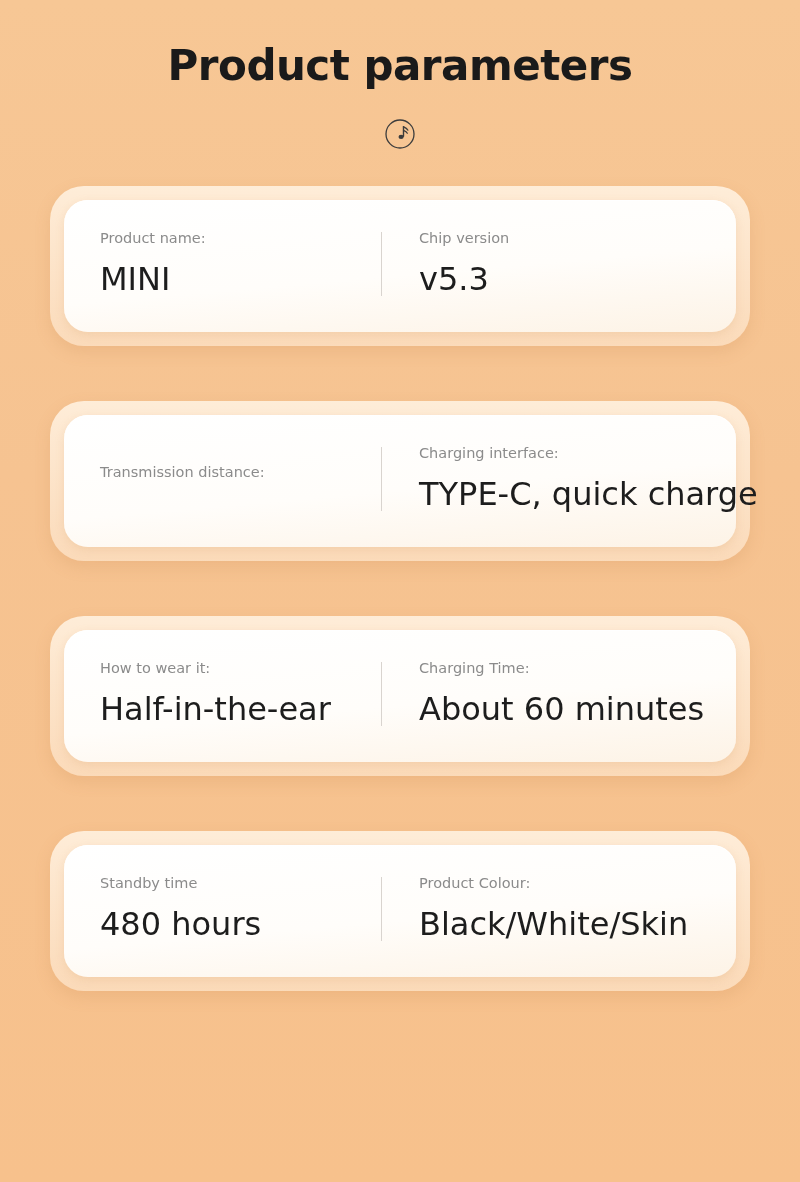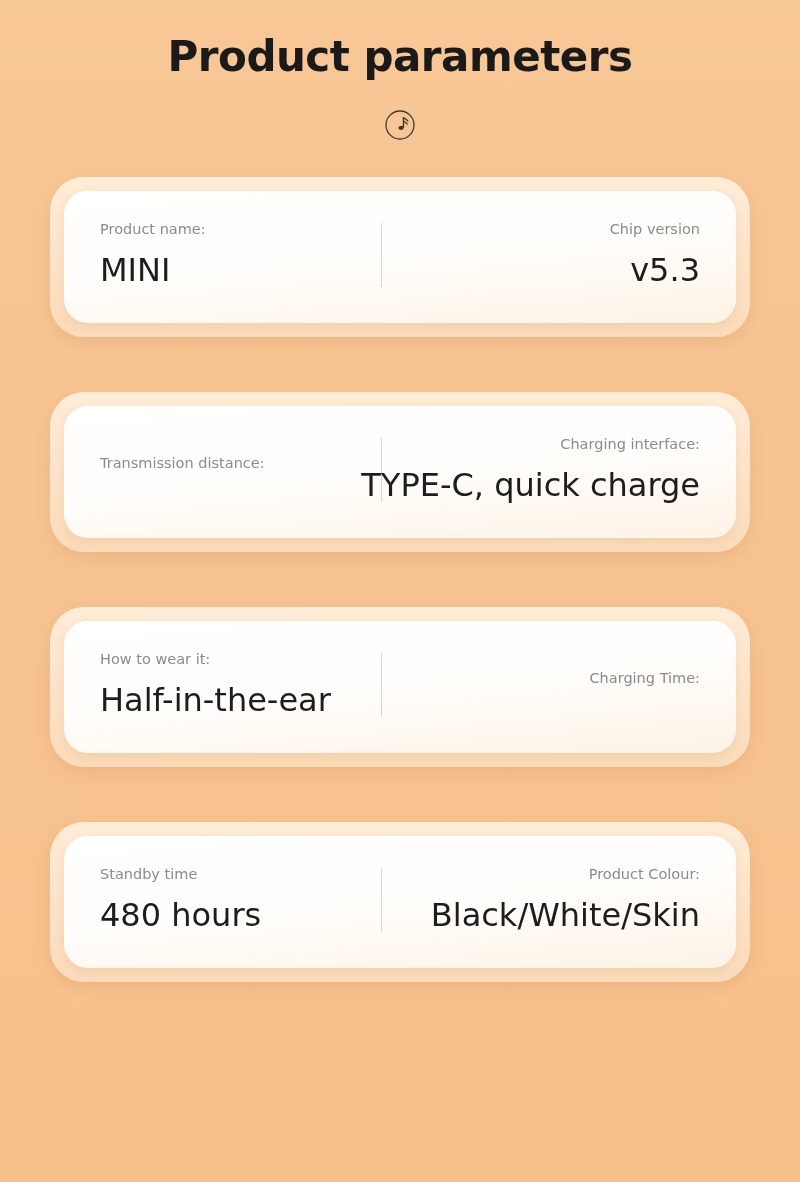--- a/index.html
+++ b/index.html
@@ -19,21 +19,21 @@
     height: 1182px;
     position: relative;
     box-sizing: border-box;
   }
   .title {
     text-align: center;
     font-size: 42px;
     font-weight: bold;
     color: #1a1a1a;
     letter-spacing: -0.5px;
-    padding-top: 32px;
+    padding-top: 41px;
     font-family: "DejaVu Sans", sans-serif;
   }
   .note-wrap {
     display: flex;
     justify-content: center;
     align-items: center;
     margin-top: 22px;
     height: 44px;
   }
   .note-icon {
@@ -68,21 +68,20 @@
   }
   .col {
     flex: 1 1 50%;
     display: flex;
     flex-direction: column;
     justify-content: center;
     min-width: 0;
   }
   .col.right {
     padding-left: 37px;
-    align-items: flex-end;
   }
   .divider {
     width: 1px;
     background: #d9d4cf;
     margin: 2px 0;
     flex: 0 0 1px;
   }
   .label {
     font-size: 14.5px;
     color: #8b8b8b;
@@ -147,20 +146,21 @@
 
     <div class="card-outer">
       <div class="card-inner">
         <div class="col">
           <div class="label">How to wear it:</div>
           <div class="value">Half-in-the-ear</div>
         </div>
         <div class="divider"></div>
         <div class="col right">
           <div class="label">Charging Time:</div>
+          <div class="value">About 60 minutes</div>
         </div>
       </div>
     </div>
 
     <div class="card-outer">
       <div class="card-inner">
         <div class="col">
           <div class="label">Standby time</div>
           <div class="value">480 hours</div>
         </div>

